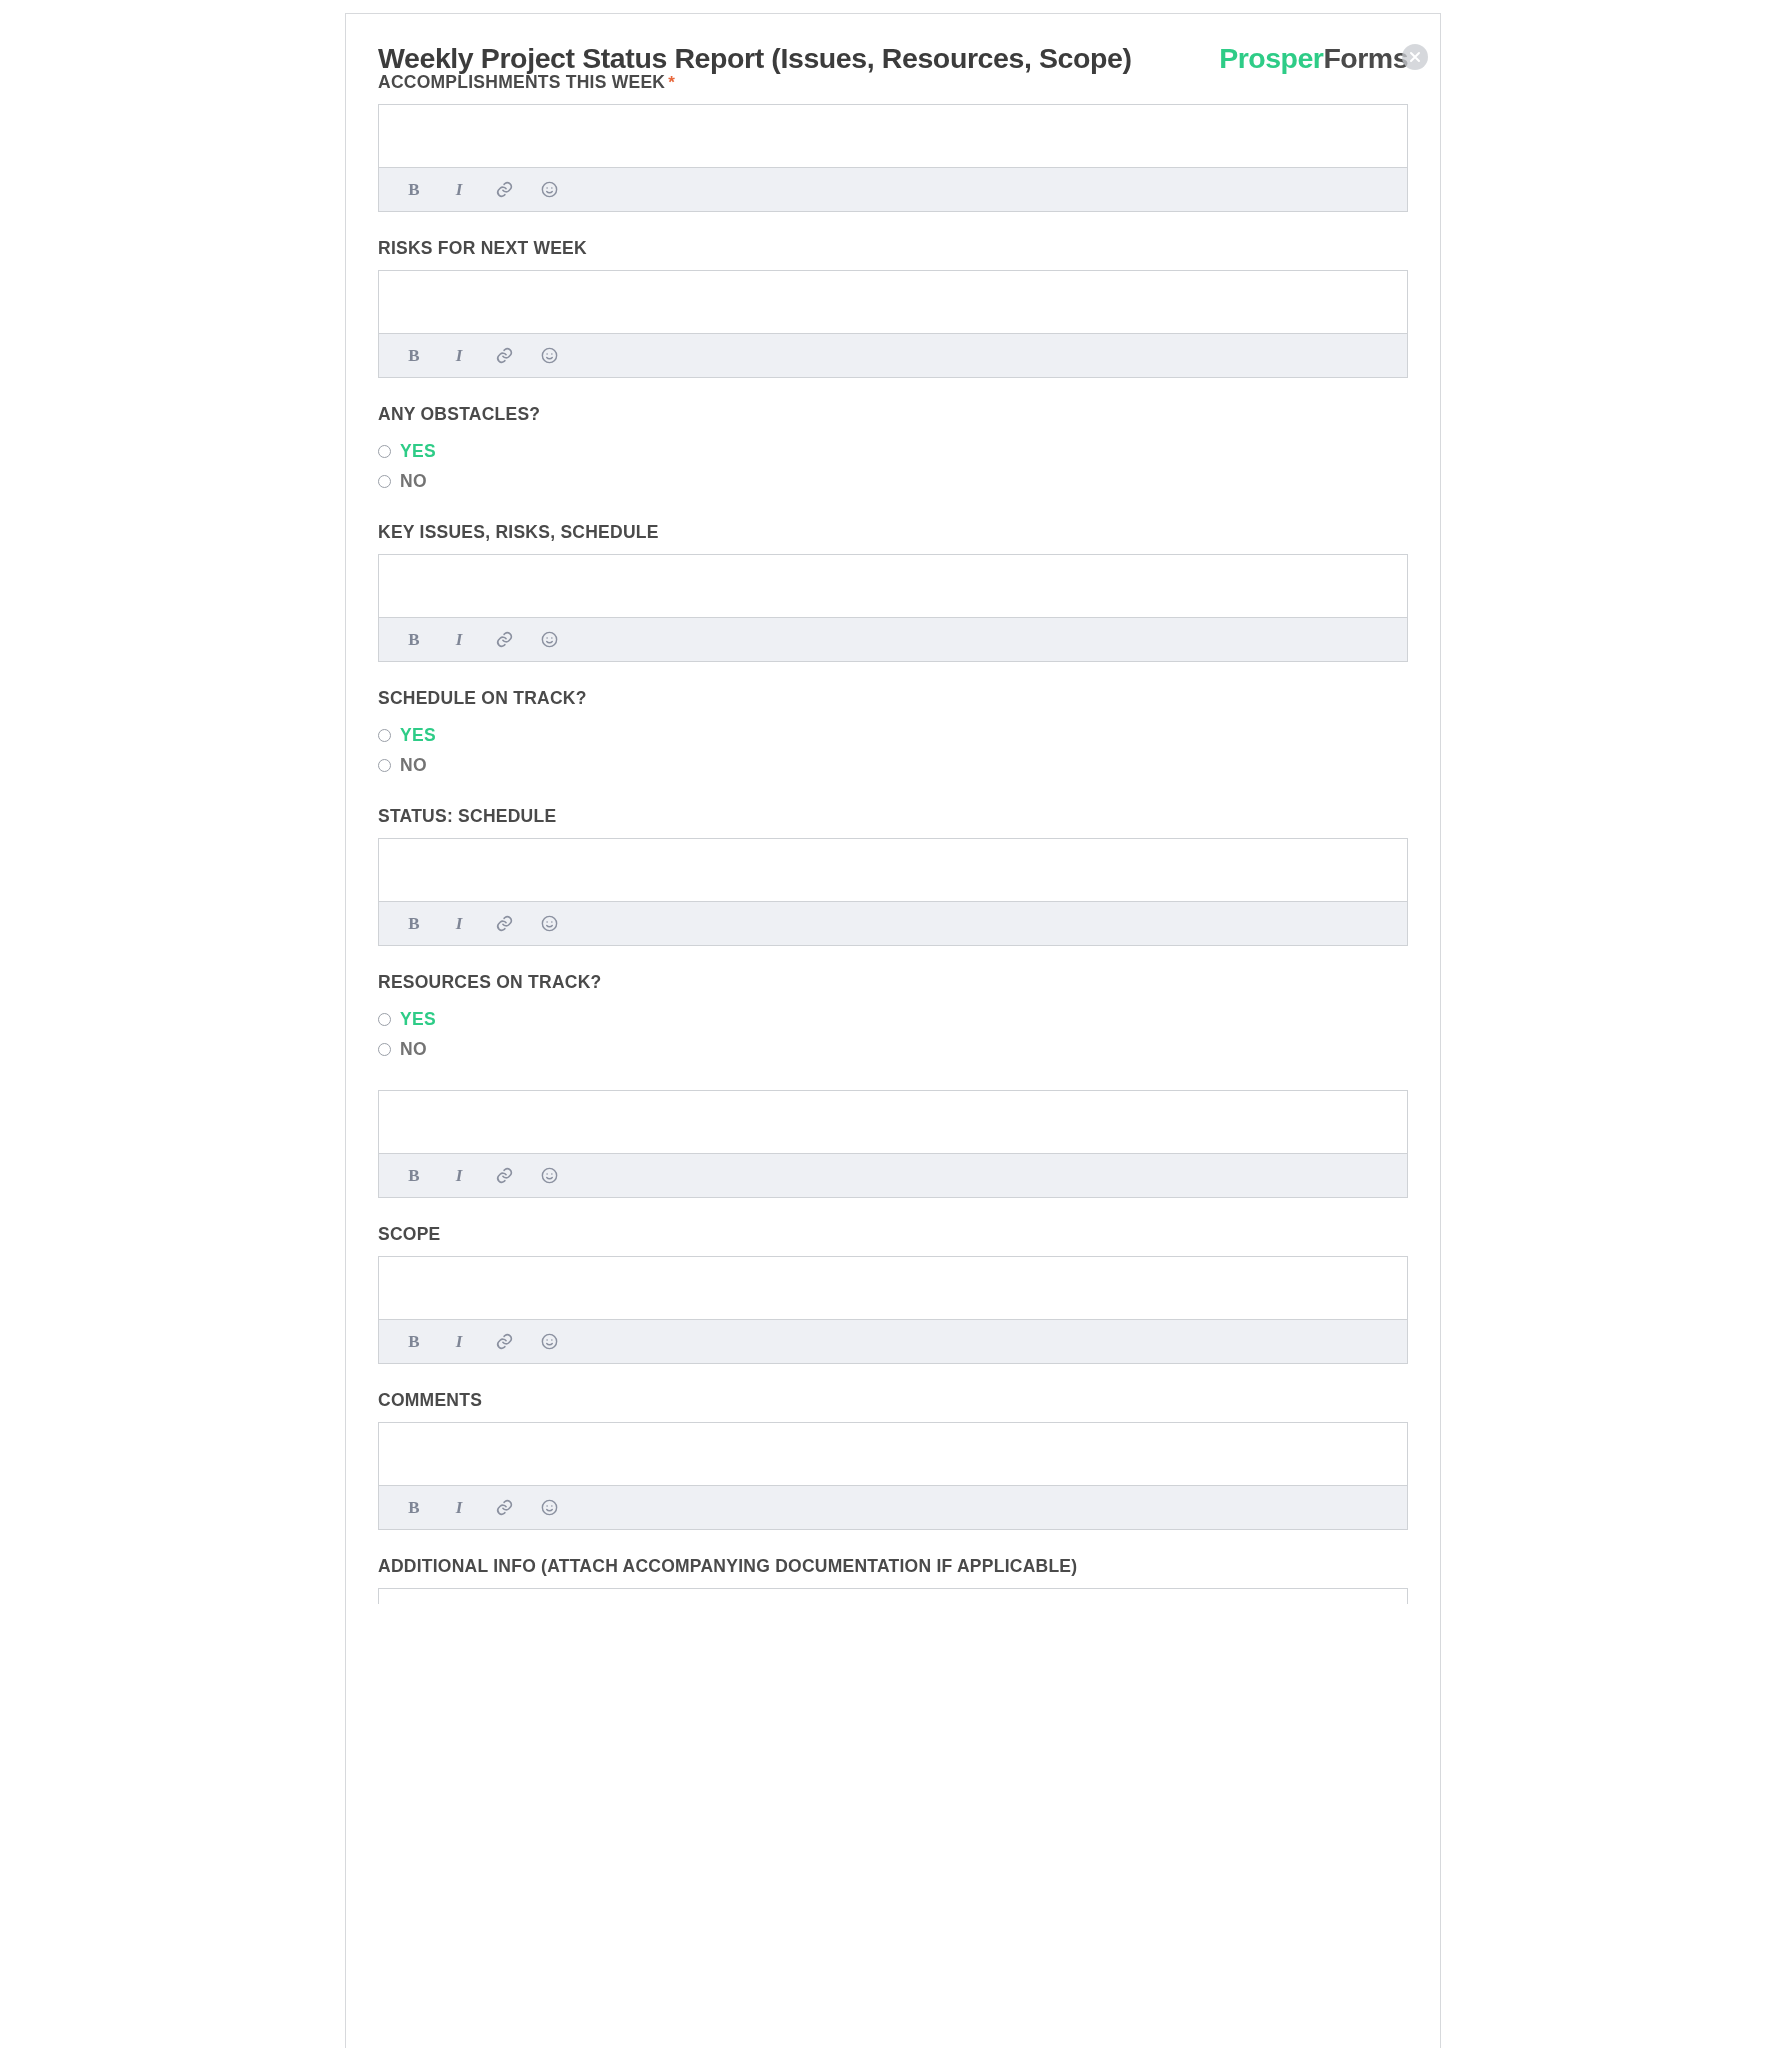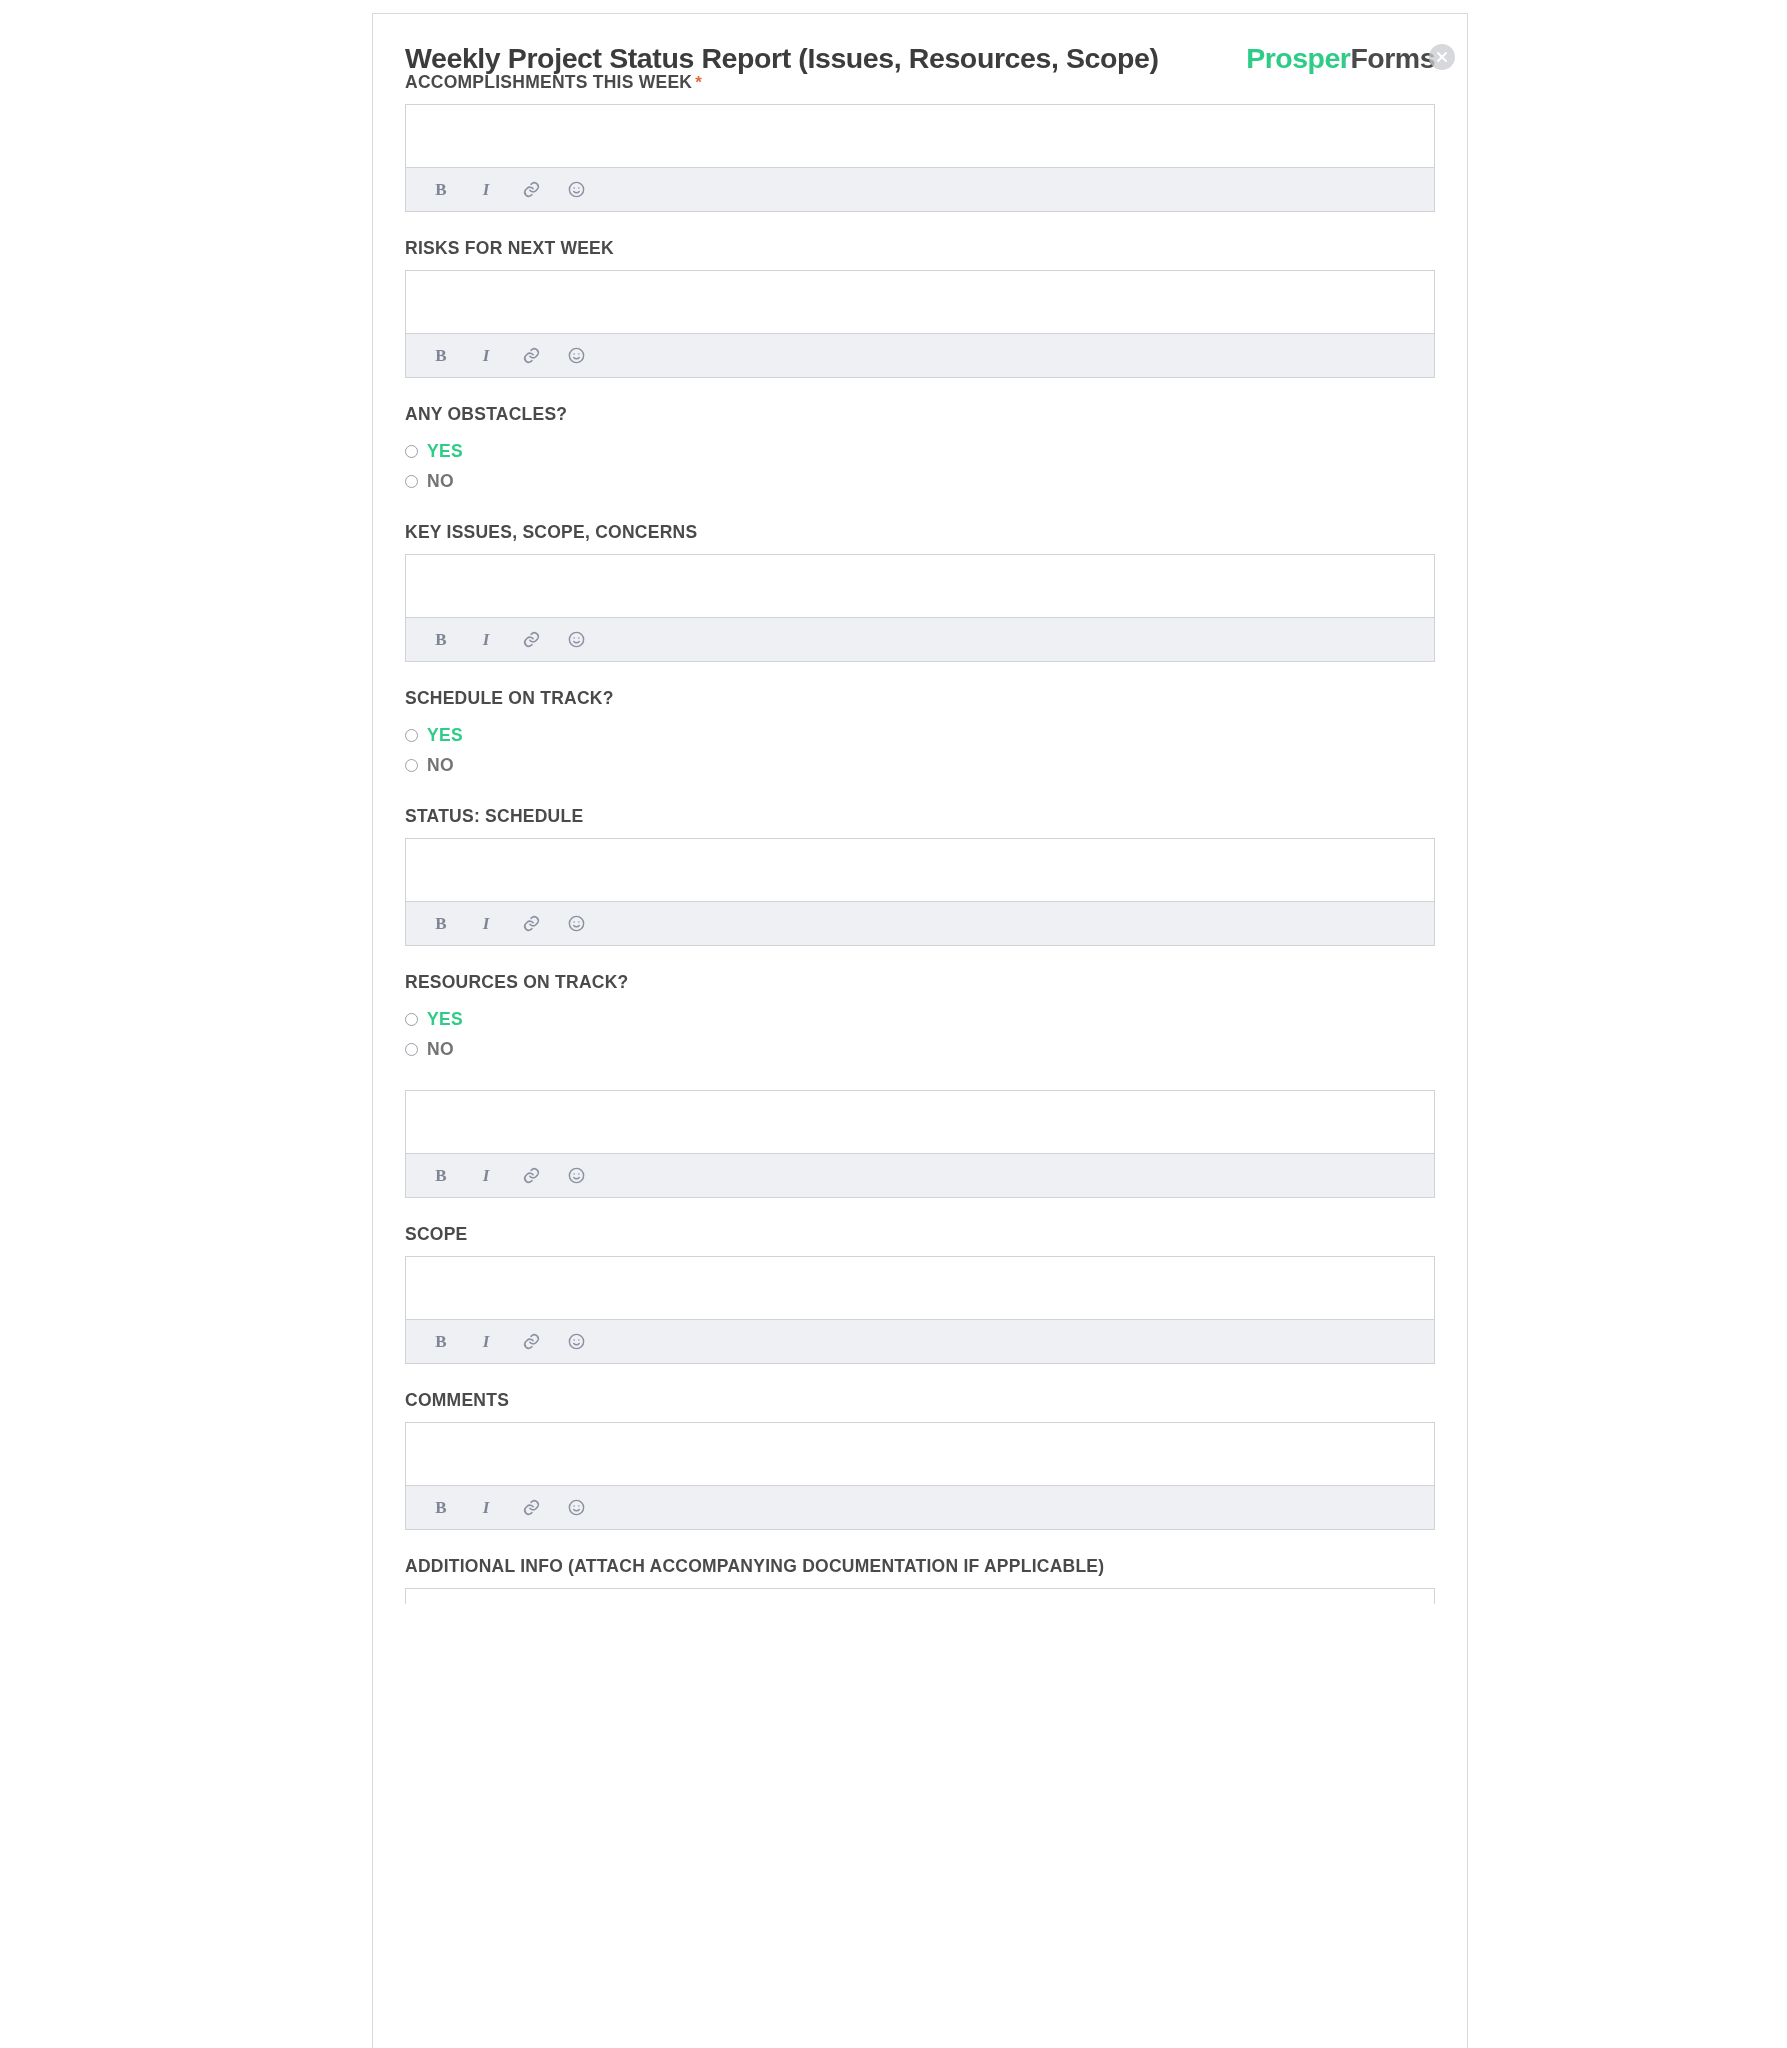--- a/index.html
+++ b/index.html
@@ -20,21 +20,20 @@
     position: absolute;
     left: 345px;
     top: 13px;
     width: 1096px;
     height: 2035px;
     background: #ffffff;
     border: 1px solid #d7d9dc;
     border-bottom: none;
     box-sizing: border-box;
     overflow: hidden;
-    margin-left: 27px;
   }
 
   
   .header-row {
     position: relative;
     height: 58px;
   }
   .form-title {
     position: absolute;
     left: 32px;
@@ -243,21 +242,21 @@
        <span class="radio-dot"></span>
        <span class="radio-label opt-yes">YES</span>
      </div>
           <div class="radio-row">
        <span class="radio-dot"></span>
        <span class="radio-label opt-no">NO</span>
      </div>
         </div>
       </div>
       <div class="field">
-    <div class="field-label"><span>KEY ISSUES, SCOPE, CONCERNS</span></div>
+    <div class="field-label"><span>KEY ISSUES, RISKS, SCHEDULE</span></div>
         <div class="editor">
         <div class="editor-area"></div>
 
   <div class="editor-toolbar">
     <div class="tb-btn tb-bold">B</div>
     <div class="tb-btn tb-italic">I</div>
     <div class="tb-btn">
       <svg width="19" height="19" viewBox="0 0 24 24" fill="none" stroke="#8b91a0" stroke-width="2" stroke-linecap="round">
         <path d="M10 13a5 5 0 0 0 7.5.5l2-2a5 5 0 0 0-7-7l-1 1"></path>
         <path d="M14 11a5 5 0 0 0-7.5-.5l-2 2a5 5 0 0 0 7 7l1-1"></path>

